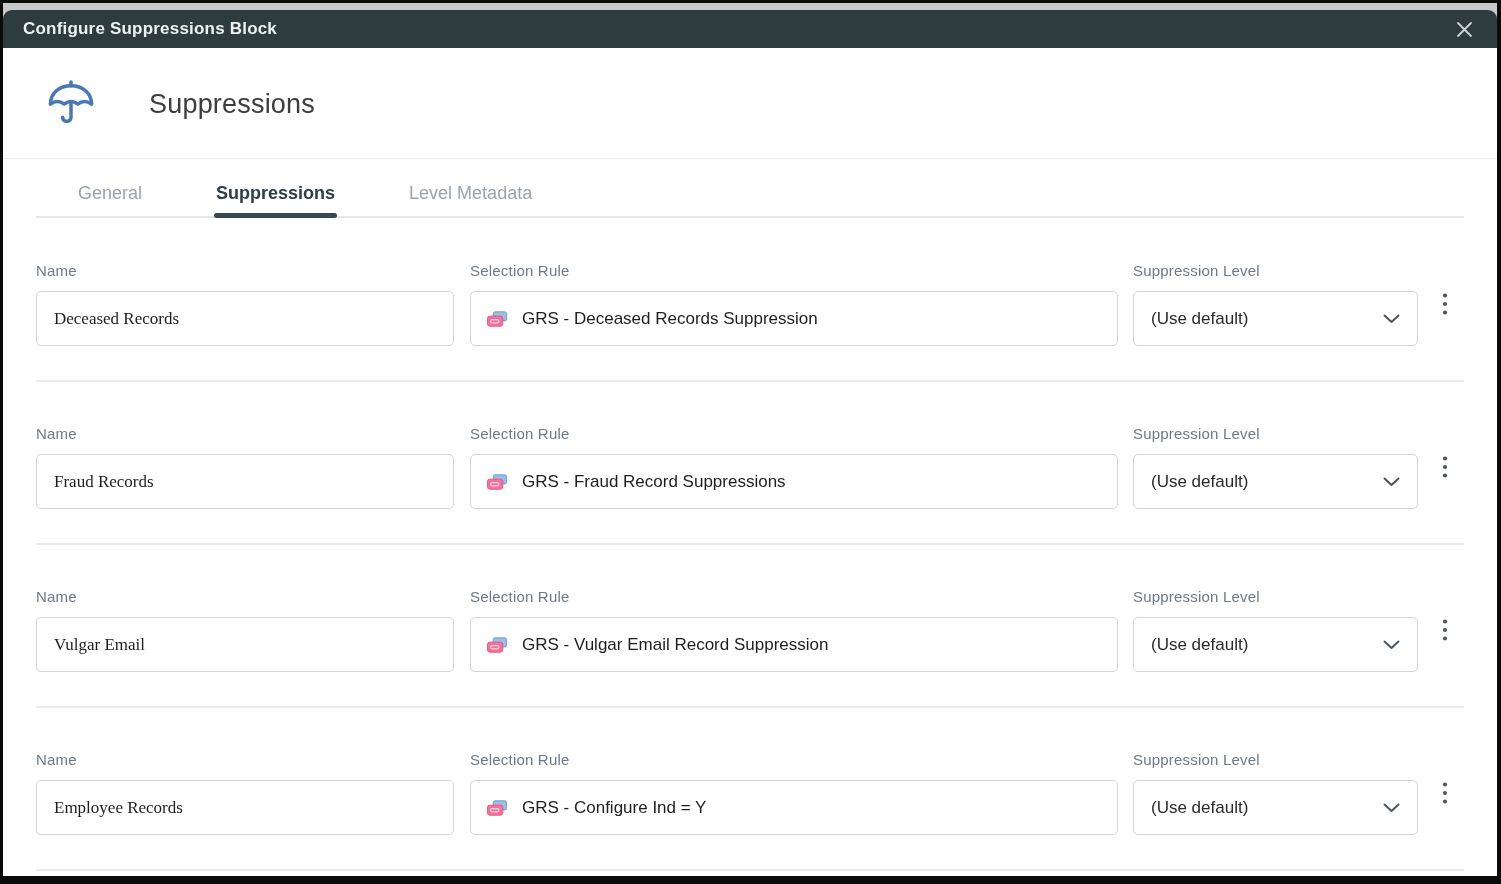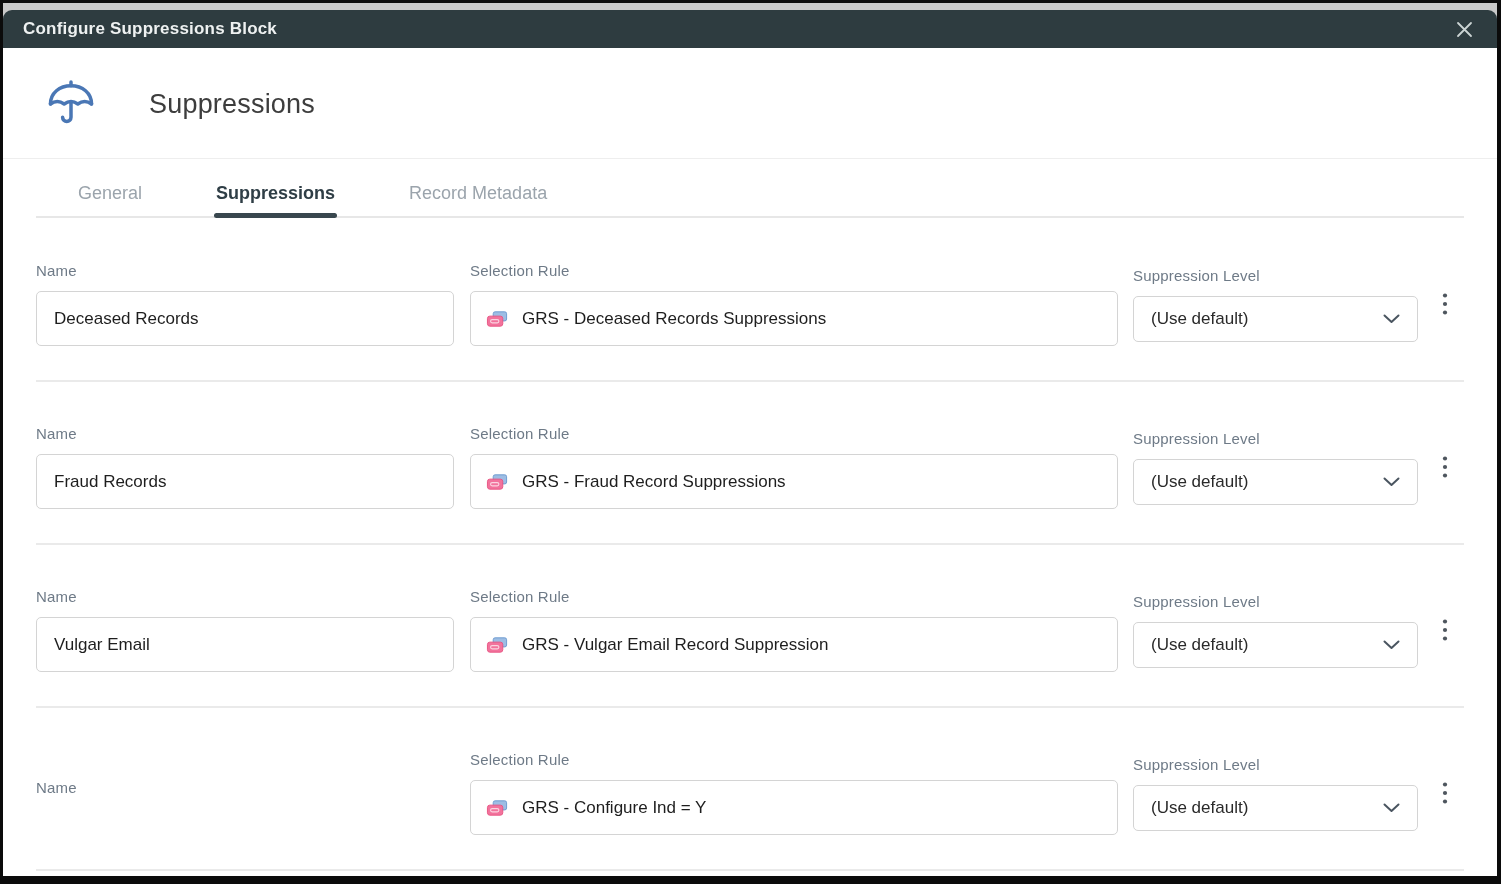--- a/index.html
+++ b/index.html
@@ -71,30 +71,30 @@
   .field-label {
     font-size: 15px; color: #6e7a87; margin-bottom: 12px; letter-spacing: .2px;
   }
   .col-name  { width: 418px; margin-right: 16px; }
   .col-rule  { width: 648px; margin-right: 15px; }
   .col-level { width: 285px; margin-right: 14px; }
   .text-input {
     width: 100%; height: 55px;
     border: 1px solid #d4d4d4; border-radius: 5px;
     padding: 0 17px; font-size: 17px; color: #1e1e1e;
-    font-family: Liberation Sans, sans-serif; background: #fff; outline: none;
+    font-family: Liberation Serif, serif; background: #fff; outline: none;
   }
   .rule-box {
     height: 55px; border: 1px solid #d4d4d4; border-radius: 5px;
     display: flex; align-items: center; gap: 13px;
     padding: 0 15px; background: #fff; cursor: pointer;
   }
   .rule-text { font-size: 17px; color: #1e1e1e; white-space: nowrap; }
   .select-box {
-    height: 46px; border: 1px solid #d4d4d4; border-radius: 5px;
+    height: 55px; border: 1px solid #d4d4d4; border-radius: 5px;
     display: flex; align-items: center; justify-content: space-between;
     padding: 0 17px; background: #fff; cursor: pointer;
   }
   .select-text { font-size: 17px; color: #2a2a2a; }
   .kebab {
     height: 55px; width: 26px;
     display: flex; align-items: center; justify-content: center;
     cursor: pointer;
   }
   .row-divider { height: 2px; background: #eaeaea; margin-top: 34px; }
@@ -121,38 +121,38 @@
       <path d="M3.2 12 C3.2 7.3 7.1 4.2 12 4.2 C16.9 4.2 20.8 7.3 20.8 12"></path>
       <path d="M3.2 12 Q6.13 9.85 9.07 12 Q12 9.85 14.93 12 Q17.87 9.85 20.8 12"></path>
       <path d="M12 11.6 V17.7 A1.8 1.8 0 0 1 8.4 17.7"></path>
     </svg>
     <h1 class="block-title">Suppressions</h1>
   </div>
 
   <div class="tabs">
       <div class="tab">General</div>
       <div class="tab active">Suppressions</div>
-      <div class="tab">Record Metadata</div>
+      <div class="tab">Level Metadata</div>
     </div>
 
   <div class="content">
   <div class="sup-row">
     <div class="col-name">
       <div class="field-label">Name</div>
       <input class="text-input" type="text" value="Deceased Records" style="">
     </div>
     <div class="col-rule">
       <div class="field-label">Selection Rule</div>
       <div class="rule-box">
         <svg width="23" height="20" viewBox="0 0 24 20">
           <rect x="7.5" y="2.5" width="14" height="9.5" rx="2" fill="#9dbde4" stroke="#6d9bd0"></rect>
           <rect x="1.5" y="7" width="16" height="10.5" rx="2.5" fill="#f2729c" stroke="#e85583"></rect>
           <rect x="4.8" y="10.6" width="8.6" height="3.4" rx="1.6" fill="none" stroke="#fbd3e0" stroke-width="1.2"></rect>
         </svg>
-        <span class="rule-text">GRS - Deceased Records Suppressions</span>
+        <span class="rule-text">GRS - Deceased Records Suppression</span>
       </div>
     </div>
     <div class="col-level">
       <div class="field-label">Suppression Level</div>
       <div class="select-box">
         <span class="select-text">(Use default)</span>
         <svg width="17" height="10" viewBox="0 0 17 10">
           <path d="M1.5 1.5 L8.5 8 L15.5 1.5" stroke="#4a5560" stroke-width="2" fill="none" stroke-linecap="round" stroke-linejoin="round"></path>
         </svg>
       </div>
@@ -233,20 +233,21 @@
         <circle cx="3" cy="12" r="2.1" fill="#4e565e"></circle>
         <circle cx="3" cy="20.5" r="2.1" fill="#4e565e"></circle>
       </svg>
     </div>
   </div>
   <div class="row-divider"></div>
 
   <div class="sup-row">
     <div class="col-name">
       <div class="field-label">Name</div>
+      <input class="text-input" type="text" value="Employee Records" style="">
     </div>
     <div class="col-rule">
       <div class="field-label">Selection Rule</div>
       <div class="rule-box">
         <svg width="23" height="20" viewBox="0 0 24 20">
           <rect x="7.5" y="2.5" width="14" height="9.5" rx="2" fill="#9dbde4" stroke="#6d9bd0"></rect>
           <rect x="1.5" y="7" width="16" height="10.5" rx="2.5" fill="#f2729c" stroke="#e85583"></rect>
           <rect x="4.8" y="10.6" width="8.6" height="3.4" rx="1.6" fill="none" stroke="#fbd3e0" stroke-width="1.2"></rect>
         </svg>
         <span class="rule-text">GRS - Configure Ind = Y</span>

